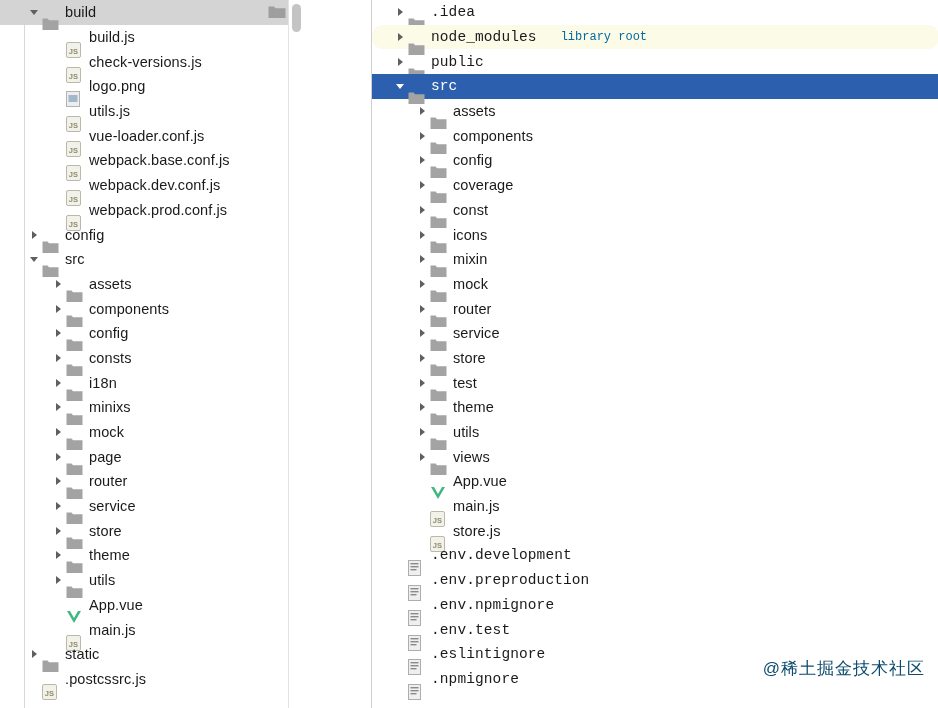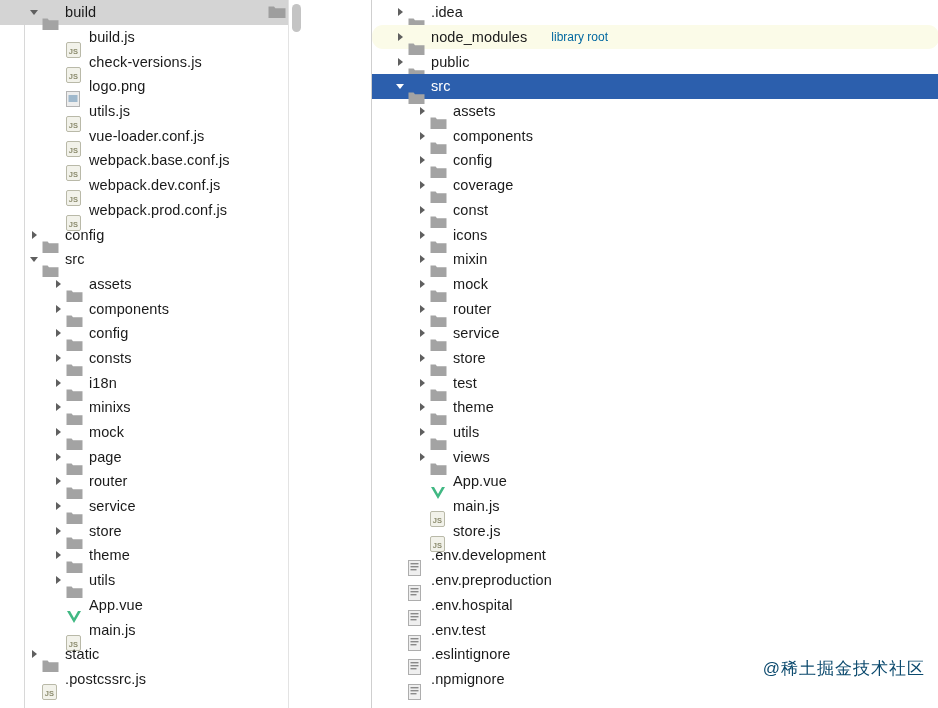--- a/index.html
+++ b/index.html
@@ -142,21 +142,21 @@
   }
   .sub-note {
     color: #0369a1;
     font-size: 12px;
     margin-left: 24px;
   }
 
   
   .ind1 { padding-left: 28px; }
   .ind2 { padding-left: 52px; }
-  .ind-r1 { padding-left: 22px; }
+  .ind-r1 { padding-left: 22px; font-family: Liberation Mono, monospace; }
   .ind-r2 { padding-left: 44px; }
 
   
   .watermark {
     position: absolute;
     right: 14px;
     bottom: 28px;
     font-size: 17px;
     color: #0c4a6e;
     letter-spacing: 1px;
@@ -674,21 +674,21 @@
         <div class="row ind-r1">
           <span class="arrow"></span>
           <span class="ico">
             <svg width="13" height="16" viewBox="0 0 13 16">
               <rect x="0.5" y="0.5" width="12" height="15" fill="#efefef" stroke="#adadad"></rect>
               <rect x="2.5" y="3" width="8" height="1.4" fill="#8a8a8a"></rect>
               <rect x="2.5" y="6" width="8" height="1.4" fill="#8a8a8a"></rect>
               <rect x="2.5" y="9" width="6" height="1.4" fill="#8a8a8a"></rect>
             </svg>
           </span>
-          <span class="label">.env.hospital</span>
+          <span class="label">.env.npmignore</span>
         </div>
         <div class="row ind-r1">
           <span class="arrow"></span>
           <span class="ico">
             <svg width="13" height="16" viewBox="0 0 13 16">
               <rect x="0.5" y="0.5" width="12" height="15" fill="#efefef" stroke="#adadad"></rect>
               <rect x="2.5" y="3" width="8" height="1.4" fill="#8a8a8a"></rect>
               <rect x="2.5" y="6" width="8" height="1.4" fill="#8a8a8a"></rect>
               <rect x="2.5" y="9" width="6" height="1.4" fill="#8a8a8a"></rect>
             </svg>

